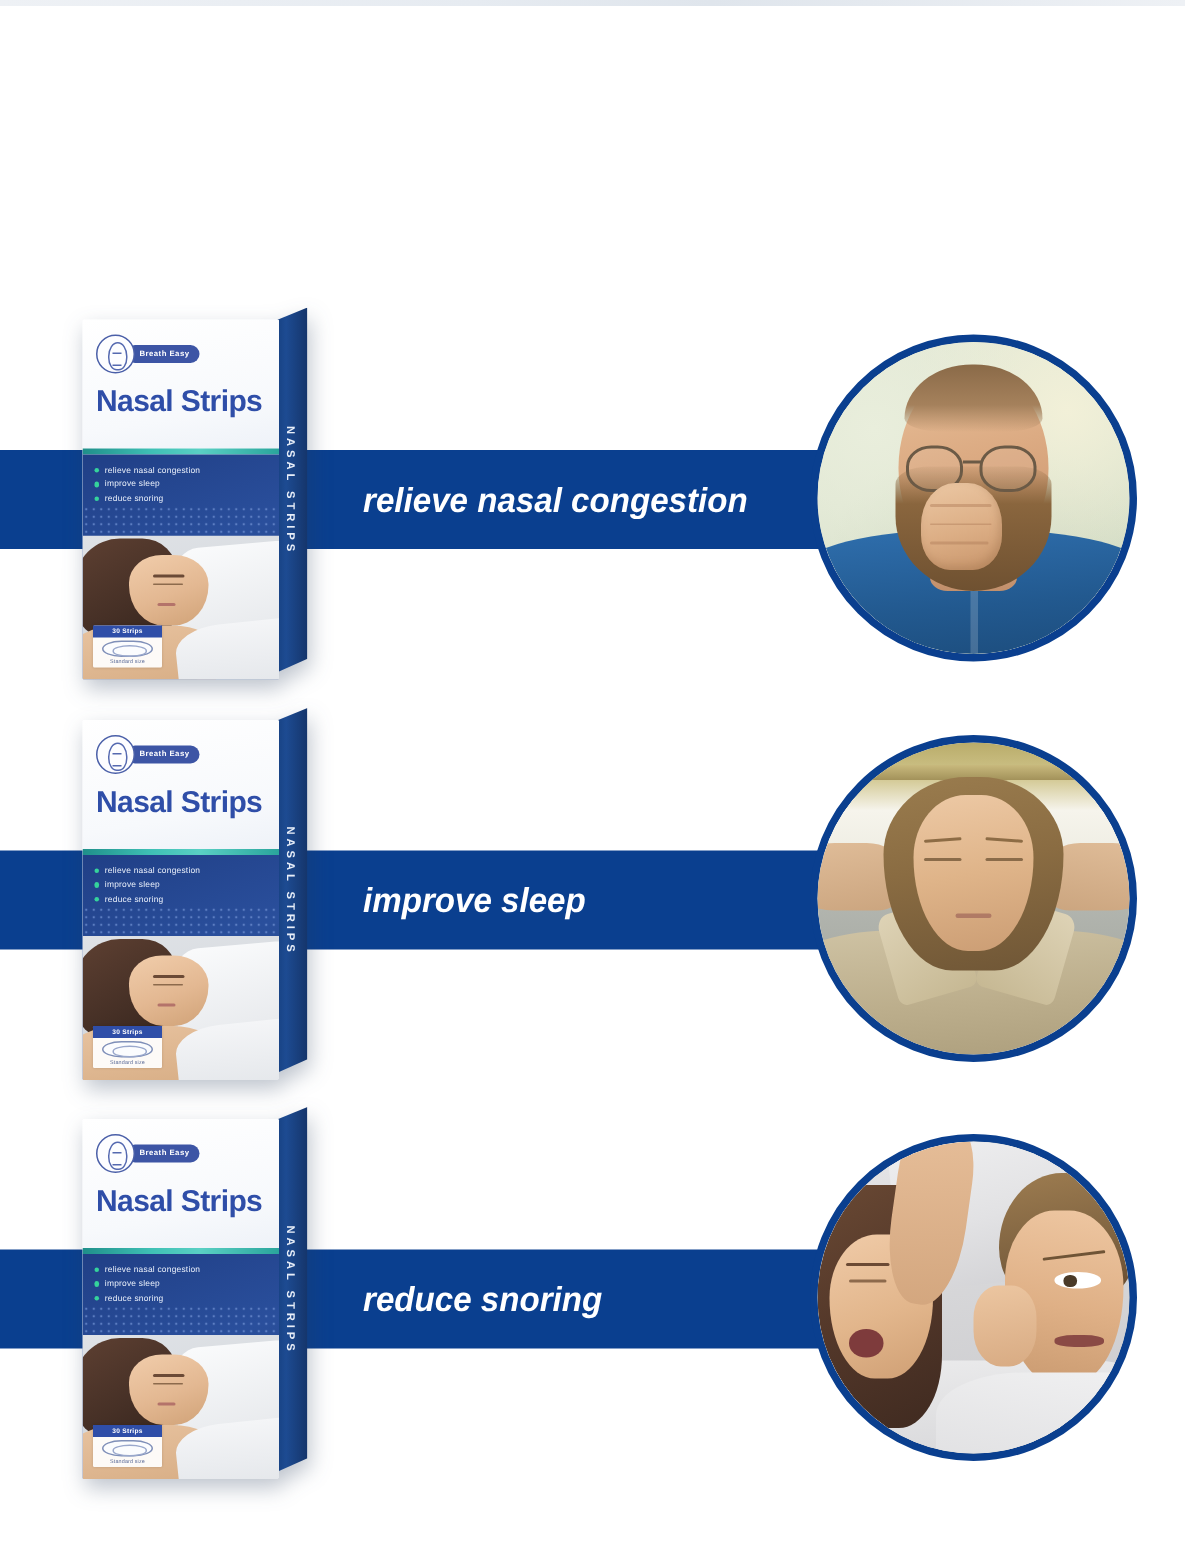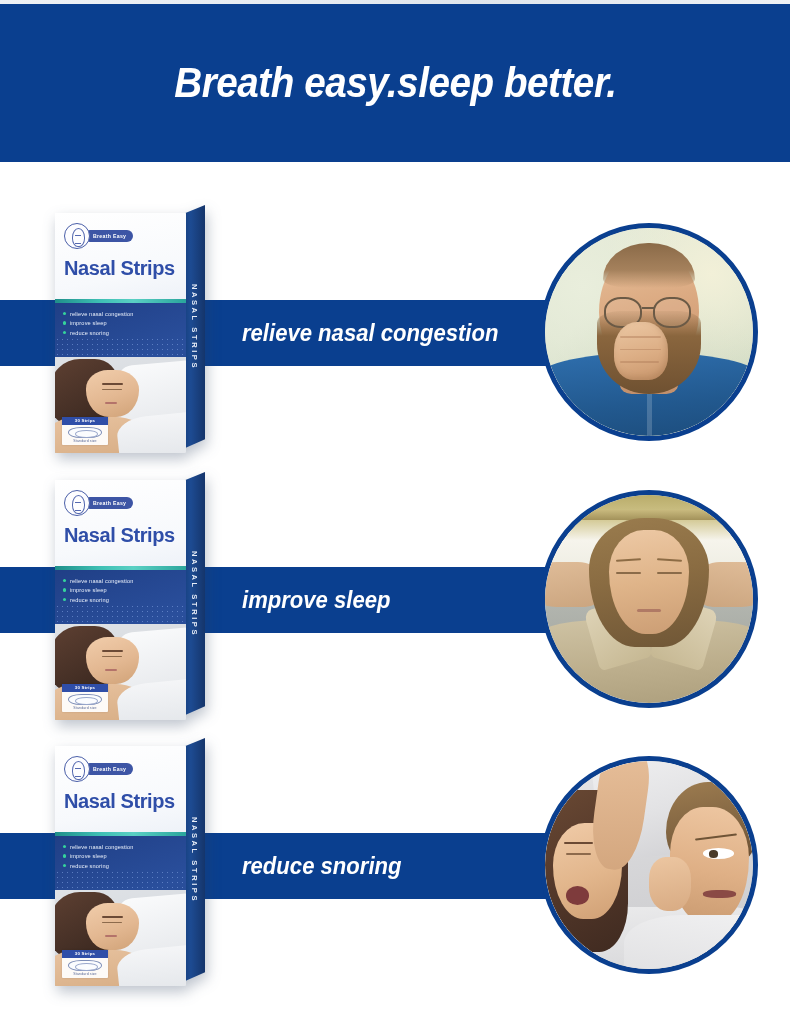--- a/index.html
+++ b/index.html
@@ -449,23 +449,20 @@
     background: linear-gradient(180deg,#f4f5f7 0%,#e2e5e9 100%);
     border-radius: 36% 16% 0 0 / 34% 14% 0 0; transform: rotate(-6deg); }
 </style>
 </head>
 <body>
 
 <div id="page">
 
   <div class="top-strip"></div>
 
-  <div class="header-banner">
-    <div class="header-title">Breath easy.sleep better.</div>
-  </div>
 
   <div class="row row-1">
 
     <div class="bar">
       <div class="bar-text">relieve nasal congestion</div>
     </div>
 
     <div class="box">
       <div class="box-spine">
         <div class="spine-text">NASAL STRIPS</div>

